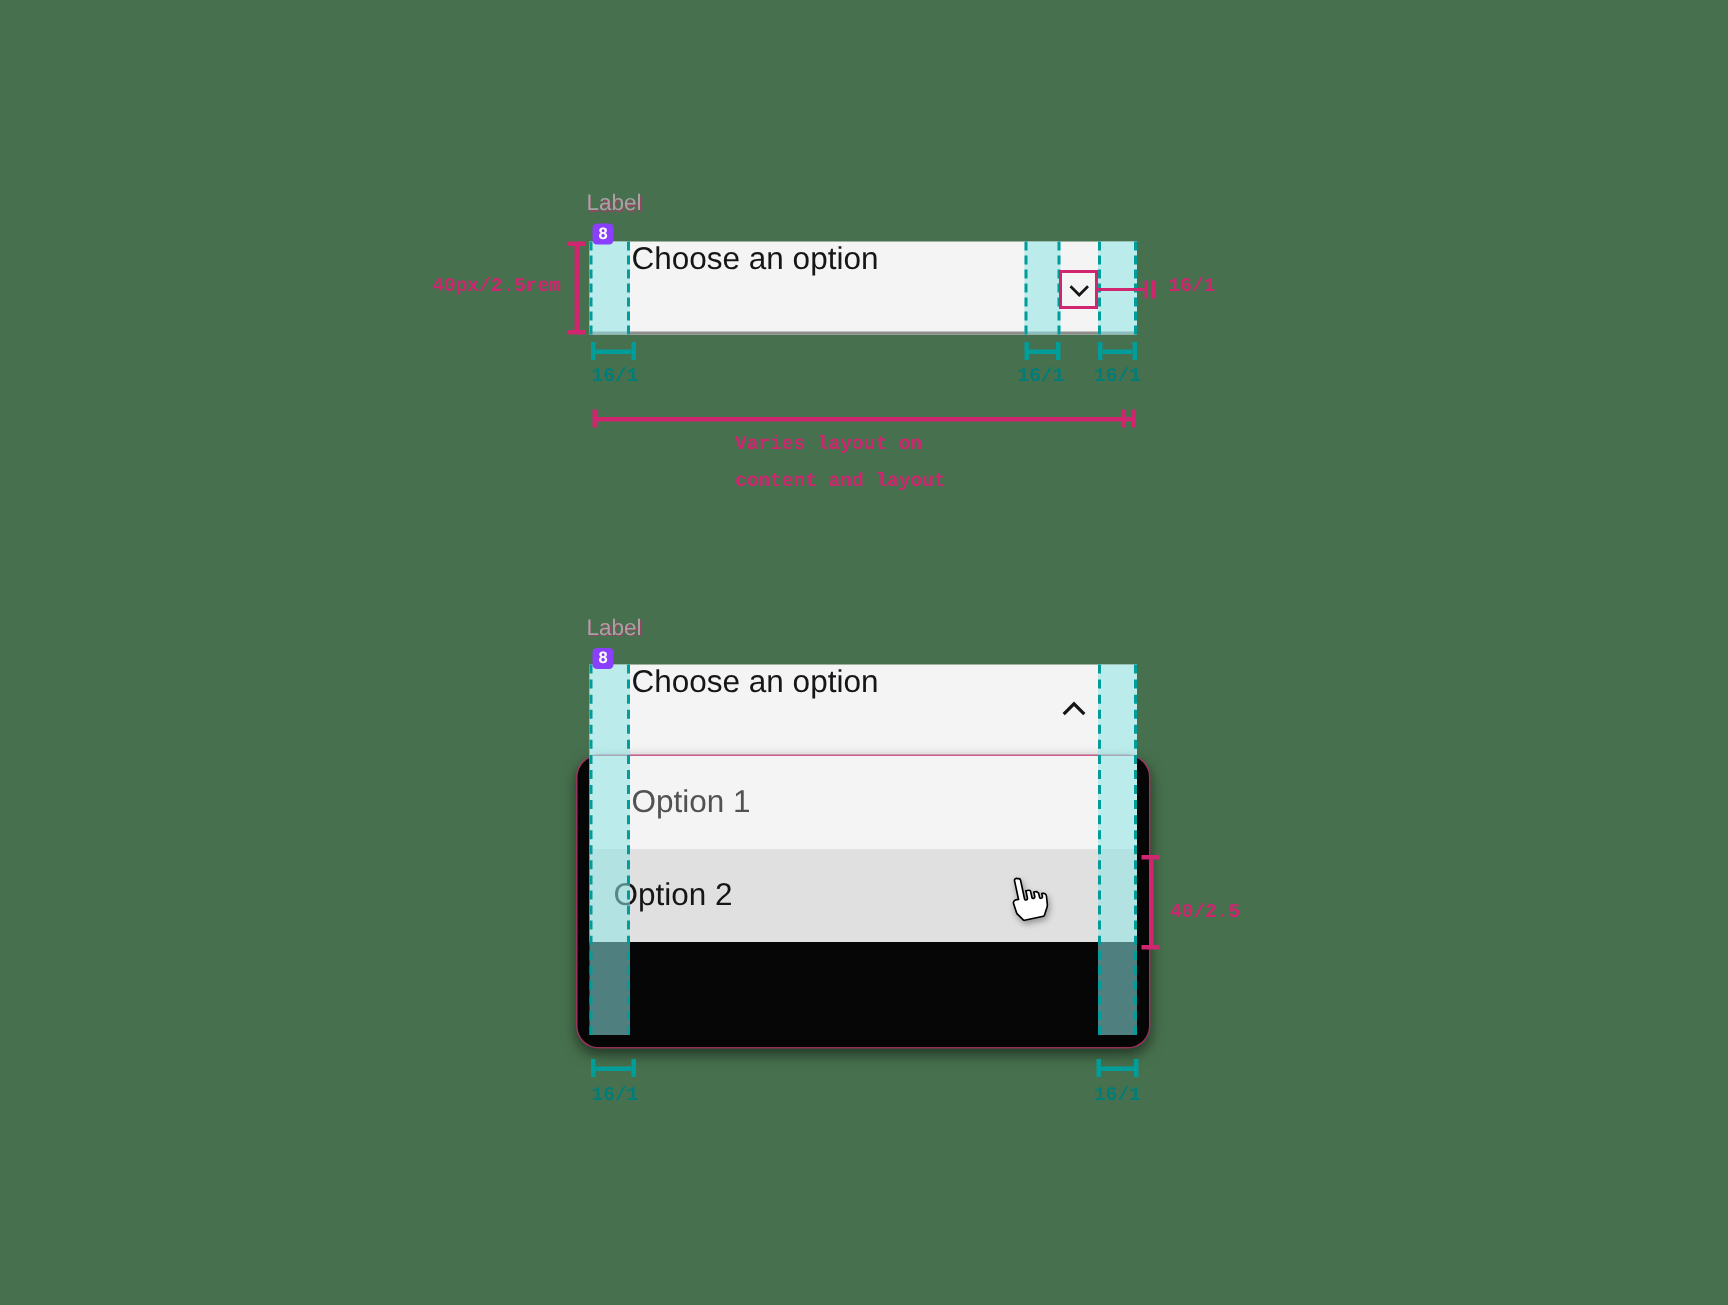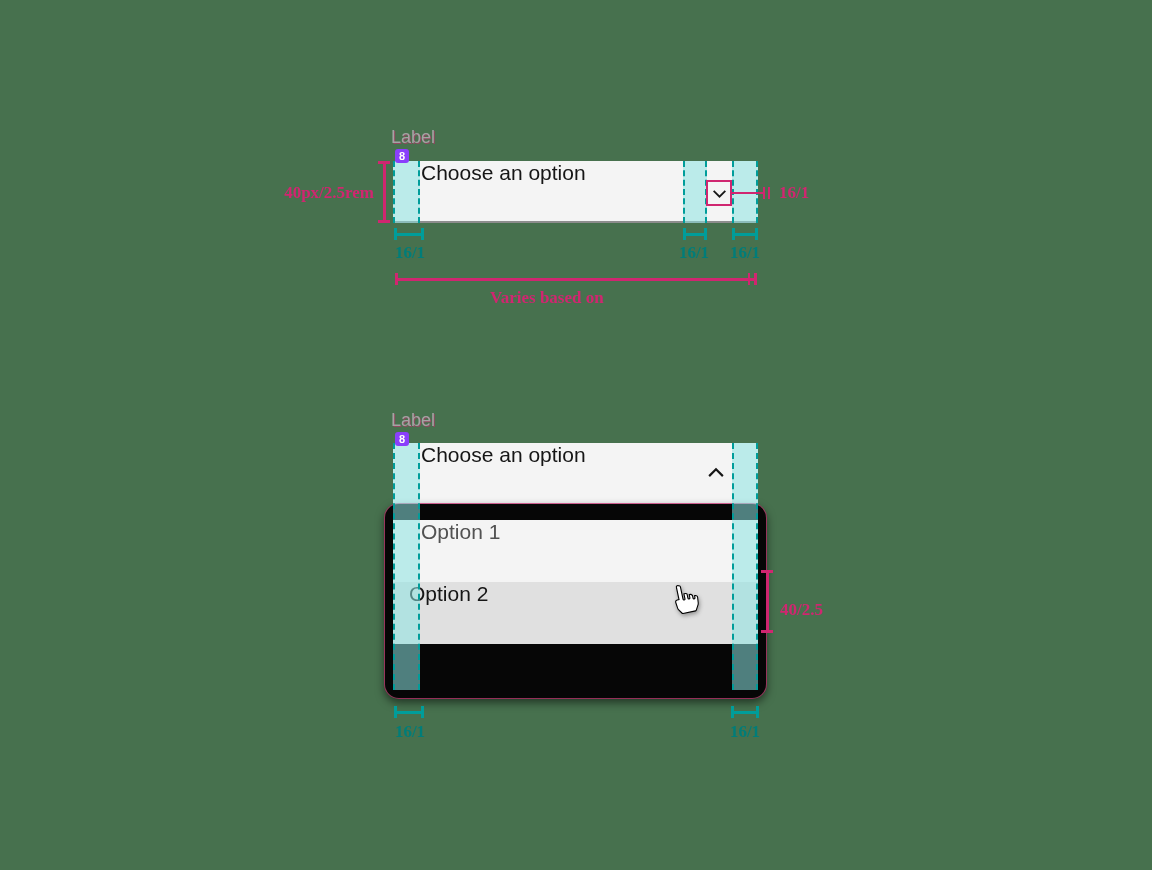--- a/index.html
+++ b/index.html
@@ -14,43 +14,43 @@
     --label-ink:#a4a4a4;
   }
   *{margin:0;padding:0;box-sizing:border-box;}
   html,body{width:1152px;height:870px;}
   body{font-family:"Liberation Sans",sans-serif;}
   .canvas{position:relative;width:1152px;height:870px;background:#47714e;overflow:hidden;}
 
   .abs{position:absolute;}
 
   
-  .field-label{font-size:18px;color:var(--label-ink);text-shadow:1px 1px 0 rgba(208,38,112,.55);}
+  .field-label{font-size:15px;color:var(--label-ink);text-shadow:1px 1px 0 rgba(208,38,112,.55);}
   .badge{width:14px;height:14px;background:var(--purple);color:#fff;border-radius:3px;
          font-size:11px;font-weight:700;display:flex;align-items:center;justify-content:center;z-index:6;}
   .field{background:var(--field-bg);display:flex;z-index:1;}
   .field-text{font-size:21px;color:var(--ink);padding-left:28px;}
-  .menu-row{display:flex;z-index:3;margin-top:16px;}
+  .menu-row{display:flex;align-items:center;z-index:3;}
   .menu-row .field-text{font-size:21px;}
 
   
   .tealcol{background:rgba(140,228,226,.55);border-left:2px dashed var(--teal);
            border-right:2px dashed var(--teal);z-index:4;}
 
   
   .hmeas{height:12px;border-left:3px solid var(--teal);border-right:3px solid var(--teal);z-index:5;}
   .hmeas::before{content:"";position:absolute;left:0;right:0;top:50%;margin-top:-1.5px;height:3px;background:var(--teal);}
   .hmeas.pink{border-color:var(--pink);}
   .hmeas.pink::before{background:var(--pink);}
 
   
   .vmeas{width:12px;border-top:3px solid var(--pink);border-bottom:3px solid var(--pink);z-index:5;}
   .vmeas::before{content:"";position:absolute;top:0;bottom:0;left:50%;margin-left:-1.5px;width:3px;background:var(--pink);}
 
-  .ann{font-family:Liberation Serif, serif;font-weight:700;font-size:17px;z-index:6;white-space:pre;}
+  .ann{font-family:Liberation Mono, monospace;font-weight:700;font-size:13px;z-index:6;white-space:pre;}
   .ann.teal{color:var(--teal-text);}
   .ann.pink{color:var(--pink);}
   .center{text-align:center;}
   .right{text-align:right;}
 
   .chevbox{width:26px;height:26px;border:2px solid var(--pink);background:var(--field-bg);
            display:flex;align-items:center;justify-content:center;z-index:5;}
   .connector{height:2px;background:var(--pink);z-index:5;}
   .tick{width:2px;height:12px;background:var(--pink);z-index:5;}
 
@@ -97,21 +97,22 @@
   <div class="abs ann teal center" style="left:384px;top:243px;width:52px;">16/1</div>
 
   <div class="abs hmeas" style="left:683px;top:228px;width:24px;"></div>
   <div class="abs ann teal center" style="left:668px;top:243px;width:52px;">16/1</div>
 
   <div class="abs hmeas" style="left:732px;top:228px;width:26px;"></div>
   <div class="abs ann teal center" style="left:719px;top:243px;width:52px;">16/1</div>
 
   <div class="abs hmeas pink" style="left:395px;top:273px;width:362px;"></div>
   <div class="abs tick" style="left:748px;top:273px;"></div>
-  <div class="abs ann pink" style="left:490px;top:288px;">Varies based on</div>
+  <div class="abs ann pink" style="left:490px;top:288px;">Varies layout on</div>
+  <div class="abs ann pink" style="left:490px;top:313px;">content and layout</div>
 
   <div class="abs field-label" style="left:391px;top:410px;">Label</div>
 
   <div class="abs badge" style="left:395px;top:432px;">8</div>
 
   <div class="abs field divider" style="left:393px;top:443px;width:365px;height:61px;">
     <span class="field-text">Choose an option</span>
     <span class="abs" style="left:313px;top:20px;">
       <svg width="20" height="20" viewBox="0 0 16 16">
         <path d="M2.5 10.5 L8 5 L13.5 10.5" fill="none" stroke="#161616" stroke-width="1.7"></path>

